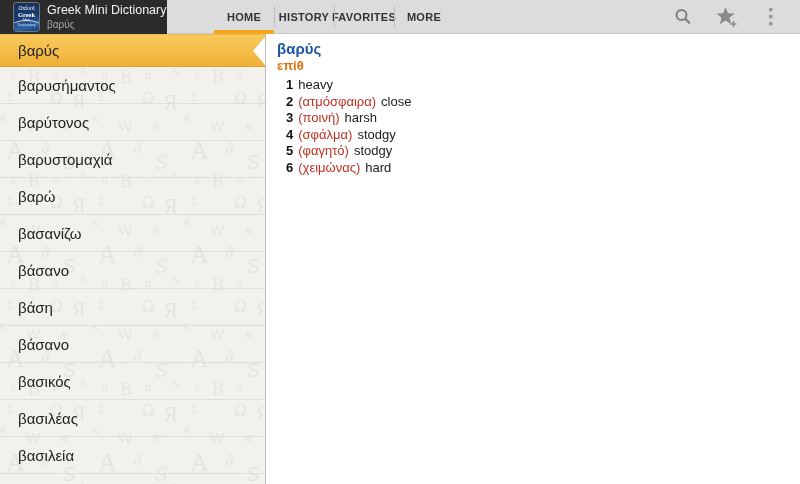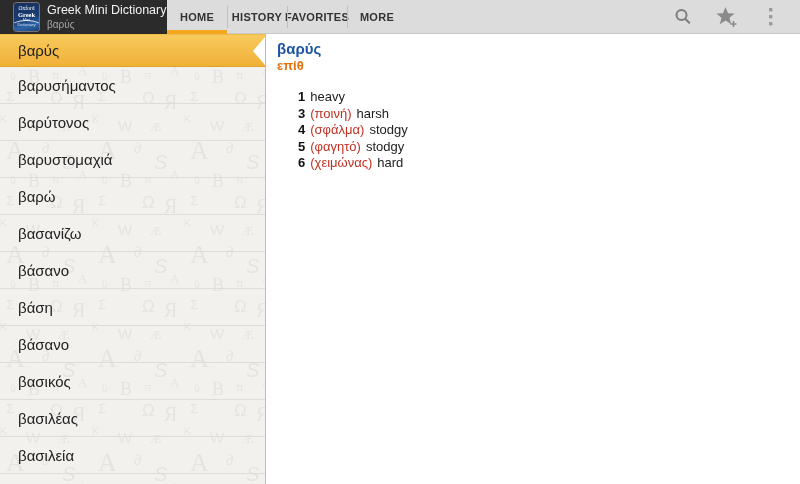--- a/index.html
+++ b/index.html
@@ -30,21 +30,21 @@
     border-top:1.5px solid rgba(255,255,255,0.85);
     border-radius:50% 50% 0 0/100% 100% 0 0;
   }
   .titles{margin-left:8px;line-height:1;}
   .app-title{font-size:12.5px;color:#f2f2f2;margin-bottom:3px;white-space:nowrap;}
   .app-subtitle{font-size:10px;color:#a8a8a8;}
   .topbar-right{
     flex:1;display:flex;align-items:stretch;background:var(--topbar-light,#dcdcdc);
     box-shadow:inset 0 -1px 0 #c9c9c9;
   }
-  .tabs{display:flex;height:100%;}
+  .tabs{display:flex;height:100%;padding-left:47px;}
   .tab{
     position:relative;width:60px;display:flex;align-items:center;justify-content:center;
     font-size:11px;font-weight:bold;color:#333;letter-spacing:0.3px;cursor:default;
   }
   .tab + .tab::before{
     content:"";position:absolute;left:0;top:6px;bottom:6px;width:1px;background:#c0c0c0;
   }
   .tab.active::after{
     content:"";position:absolute;left:0;right:0;bottom:0;height:4px;
     background:var(--accent,#f2a71f);
@@ -75,21 +75,21 @@
   }
   .word-list li.selected::after{
     content:"";position:absolute;right:0;top:50%;margin-top:-14px;
     width:0;height:0;
     border-top:14px solid transparent;border-bottom:14px solid transparent;
     border-right:12px solid #ffffff;
   }
   .content{flex:1;background:#fff;padding:6px 10px 0 11px;}
   .headword{font-size:15px;font-weight:bold;color:var(--hw-blue,#1d55a3);line-height:18px;}
   .pos{font-size:13px;font-weight:bold;color:var(--pos-orange,#e2720f);line-height:16px;margin-bottom:3px;}
-  .senses{list-style:none;margin:16px;padding:0 0 0 5px;}
+  .senses{list-style:none;margin:4px;padding:0 0 0 5px;}
   .senses li{font-size:13px;line-height:13.5px;margin-bottom:3px;color:#222;}
   .senses .num{font-weight:bold;color:#111;margin-right:5px;}
   .senses .ctx{color:var(--ctx-red,#bf3123);margin-right:5px;}
   .senses .tr{color:#222;}
 </style>
 </head>
 <body>
 
 <div class="screen" style="--topbar-dark: #2b2b2b; --topbar-light: #dcdcdc; --accent: #f2a71f; --sel-top: #f8c95c; --sel-bottom: #f0b138; --hw-blue: #1d55a3; --pos-orange: #e2720f; --ctx-red: #bf3123;">
 
@@ -326,20 +326,21 @@
           <li>βασιλεία</li>
           <li>βασίλειο</li>
         </ul>
     </aside>
 
     <main class="content">
       <div class="headword">βαρύς</div>
       <div class="pos">επίθ</div>
       <ol class="senses" id="senses">
           <li><span class="num">1</span><span class="tr">heavy</span></li>
+          <li><span class="num">2</span><span class="ctx">(ατμόσφαιρα)</span><span class="tr">close</span></li>
           <li><span class="num">3</span><span class="ctx">(ποινή)</span><span class="tr">harsh</span></li>
           <li><span class="num">4</span><span class="ctx">(σφάλμα)</span><span class="tr">stodgy</span></li>
           <li><span class="num">5</span><span class="ctx">(φαγητό)</span><span class="tr">stodgy</span></li>
           <li><span class="num">6</span><span class="ctx">(χειμώνας)</span><span class="tr">hard</span></li>
         </ol>
     </main>
   </div>
 
 </div>
 

